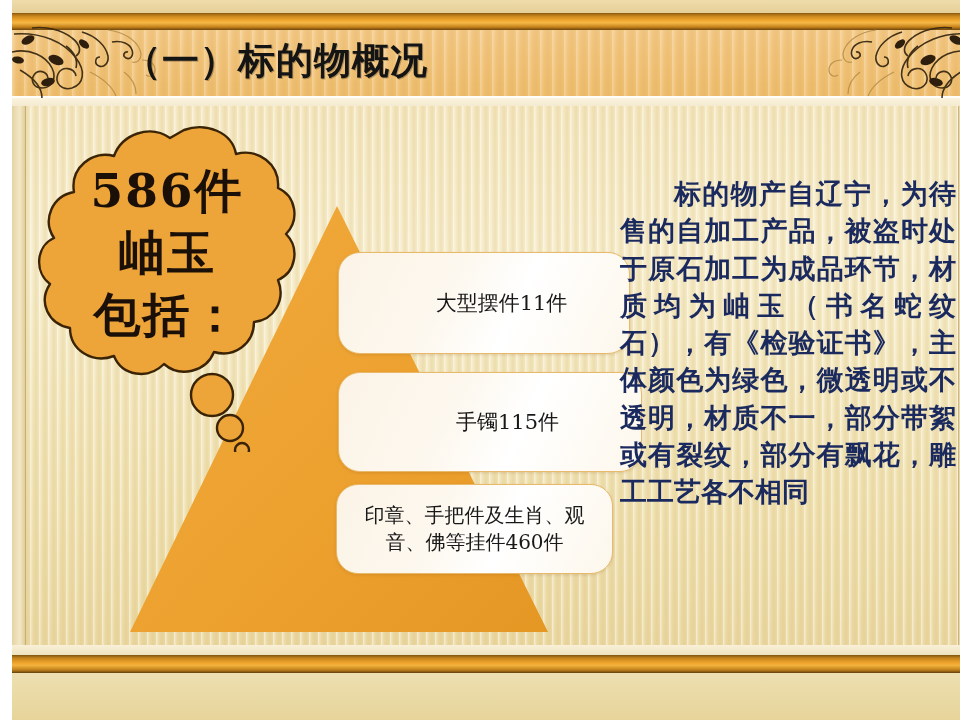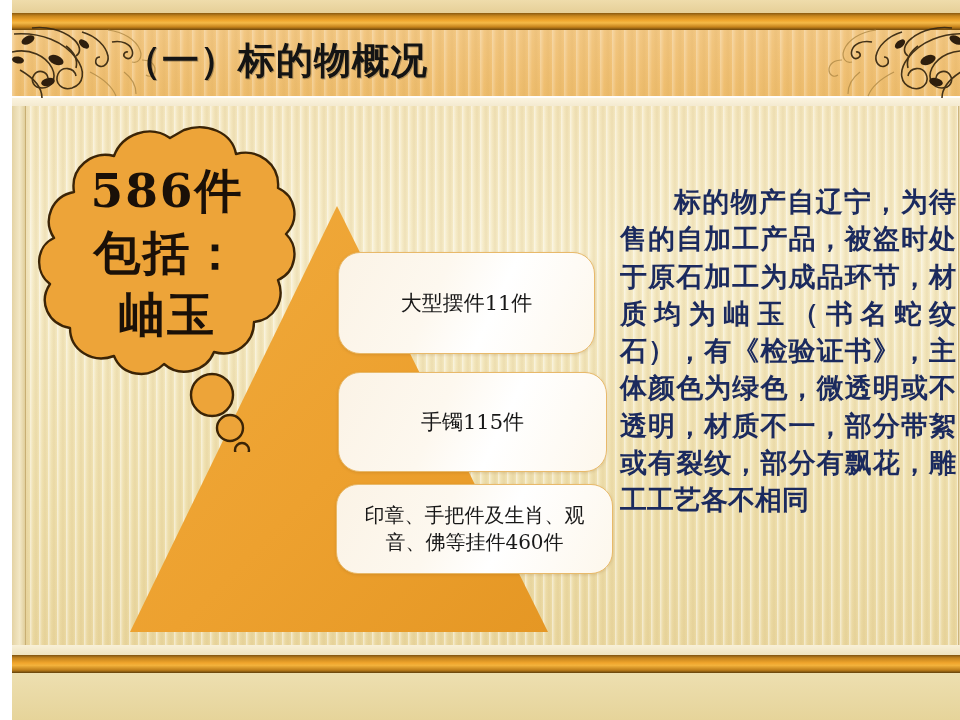--- a/index.html
+++ b/index.html
@@ -98,30 +98,31 @@
   .pbox{
     position:absolute;
     border:1px solid #e8b96a;
     border-radius:22px;
     background:linear-gradient(115deg,#fbf3e6 0%,#fdf8ef 38%,#ffffff 60%,#fdf7ec 100%);
     box-shadow:0 1px 3px rgba(120,80,20,.18);
     display:flex;align-items:center;justify-content:center;
     text-align:center;color:#181818;
     font-family:"DejaVu Serif","Liberation Serif",serif;
     line-height:1.35;
+    padding-left:35px;
   }
   #box-1{left:326px;top:252px;width:255px;height:100px;font-size:21px;}
   #box-2{left:326px;top:372px;width:267px;height:98px;font-size:21px;}
   #box-3{left:324px;top:484px;width:277px;height:90px;font-size:20px;padding:0 24px;box-sizing:border-box;}
 
   
   #body-text{
-    position:absolute;left:608px;top:186px;width:336px;
+    position:absolute;left:608px;top:176px;width:336px;
     color:#1b2a5e;font-size:27px;line-height:1.38;
-    font-family:Liberation Mono, monospace;
+    font-family:Liberation Serif, serif;
     text-align:justify;text-align-last:left;
     text-indent:2em;font-weight:600;
     letter-spacing:0px;
   }
 </style>
 </head>
 <body>
 
 <div id="slide">
 
@@ -218,22 +219,22 @@
                  C36 56 58 38 80 44
                  C88 22 116 12 136 26
                  Z"></path>
         <circle cx="178" cy="283" r="21"></circle>
         <circle cx="196" cy="316" r="13"></circle>
         <circle cx="208" cy="338" r="7"></circle>
       </g>
     </svg>
     <div class="cloud-text">
       <div>586件</div>
+      <div>岫玉</div>
       <div>包括：</div>
-      <div>岫玉</div>
     </div>
   </div>
 
   <div class="pbox" id="box-1">
     <span>大型摆件11件</span>
   </div>
   <div class="pbox" id="box-2">
     <span>手镯115件</span>
   </div>
   <div class="pbox" id="box-3">

